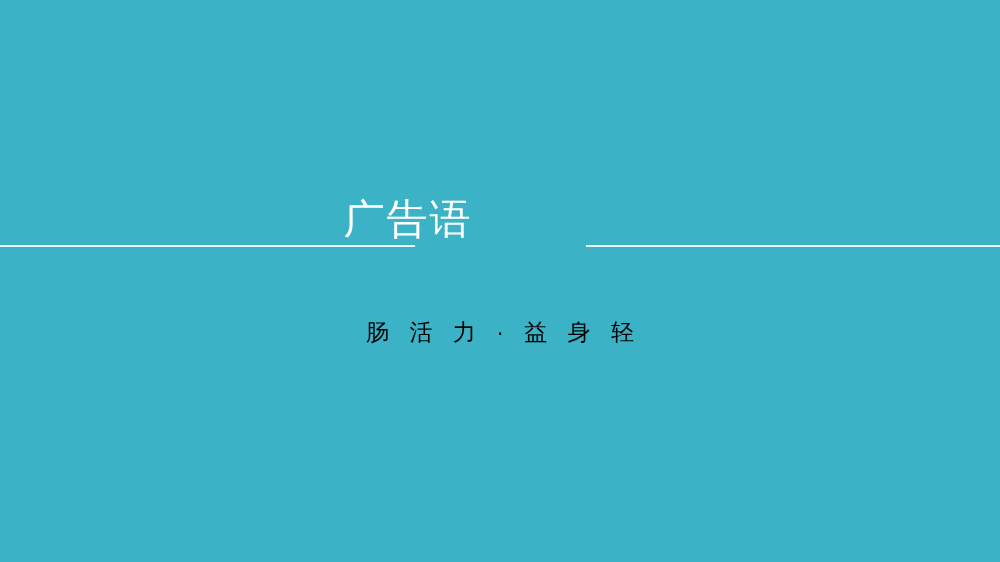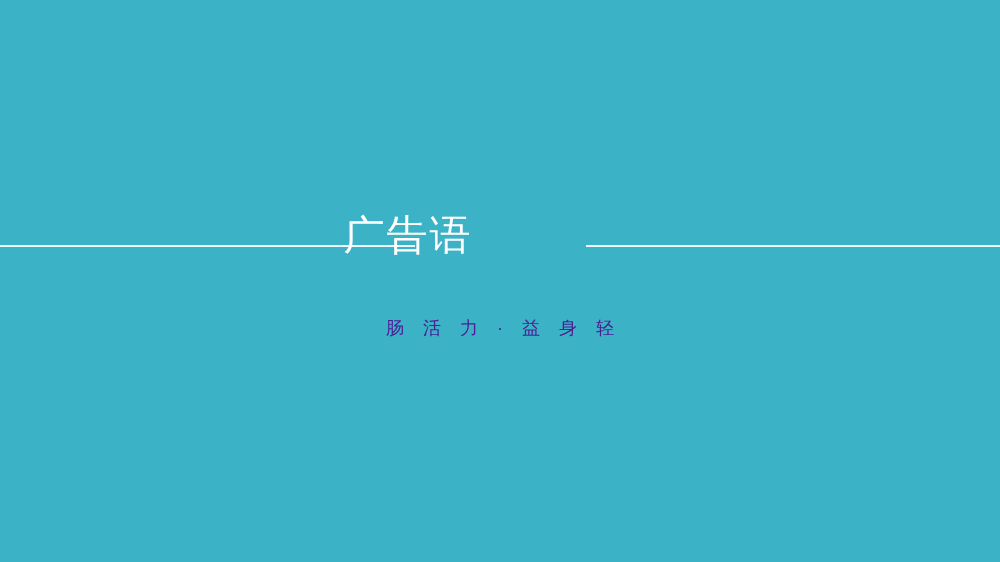--- a/index.html
+++ b/index.html
@@ -36,21 +36,21 @@
     background: #ffffff;
     opacity: 0.92;
   }
   .divider-seg.left  { left: 0;    width: 415px; }
   .divider-seg.right { left: 586px; width: 414px; }
 
   
   .title-block {
     position: absolute;
     left: 0;
-    top: 212px;
+    top: 196px;
     width: 816px;
     text-align: center;
     z-index: 2;
   }
   .title {
     display: inline-block;
     color: #ffffff;
     font-size: 41px;
     line-height: 1.15;
     font-weight: 400;
@@ -63,22 +63,22 @@
   .subtitle-block {
     position: absolute;
     left: 0;
     top: 316px;
     width: 1000px;
     text-align: center;
     z-index: 2;
   }
   .subtitle {
     display: inline-block;
-    color: #4c1d95;
-    font-size: 18px;
+    color: #000000;
+    font-size: 23px;
     line-height: 1.4;
     font-weight: 400;
     letter-spacing: 7px;
     white-space: nowrap;
     text-indent: 7px;
   }
 </style>
 </head>
 <body>
 

